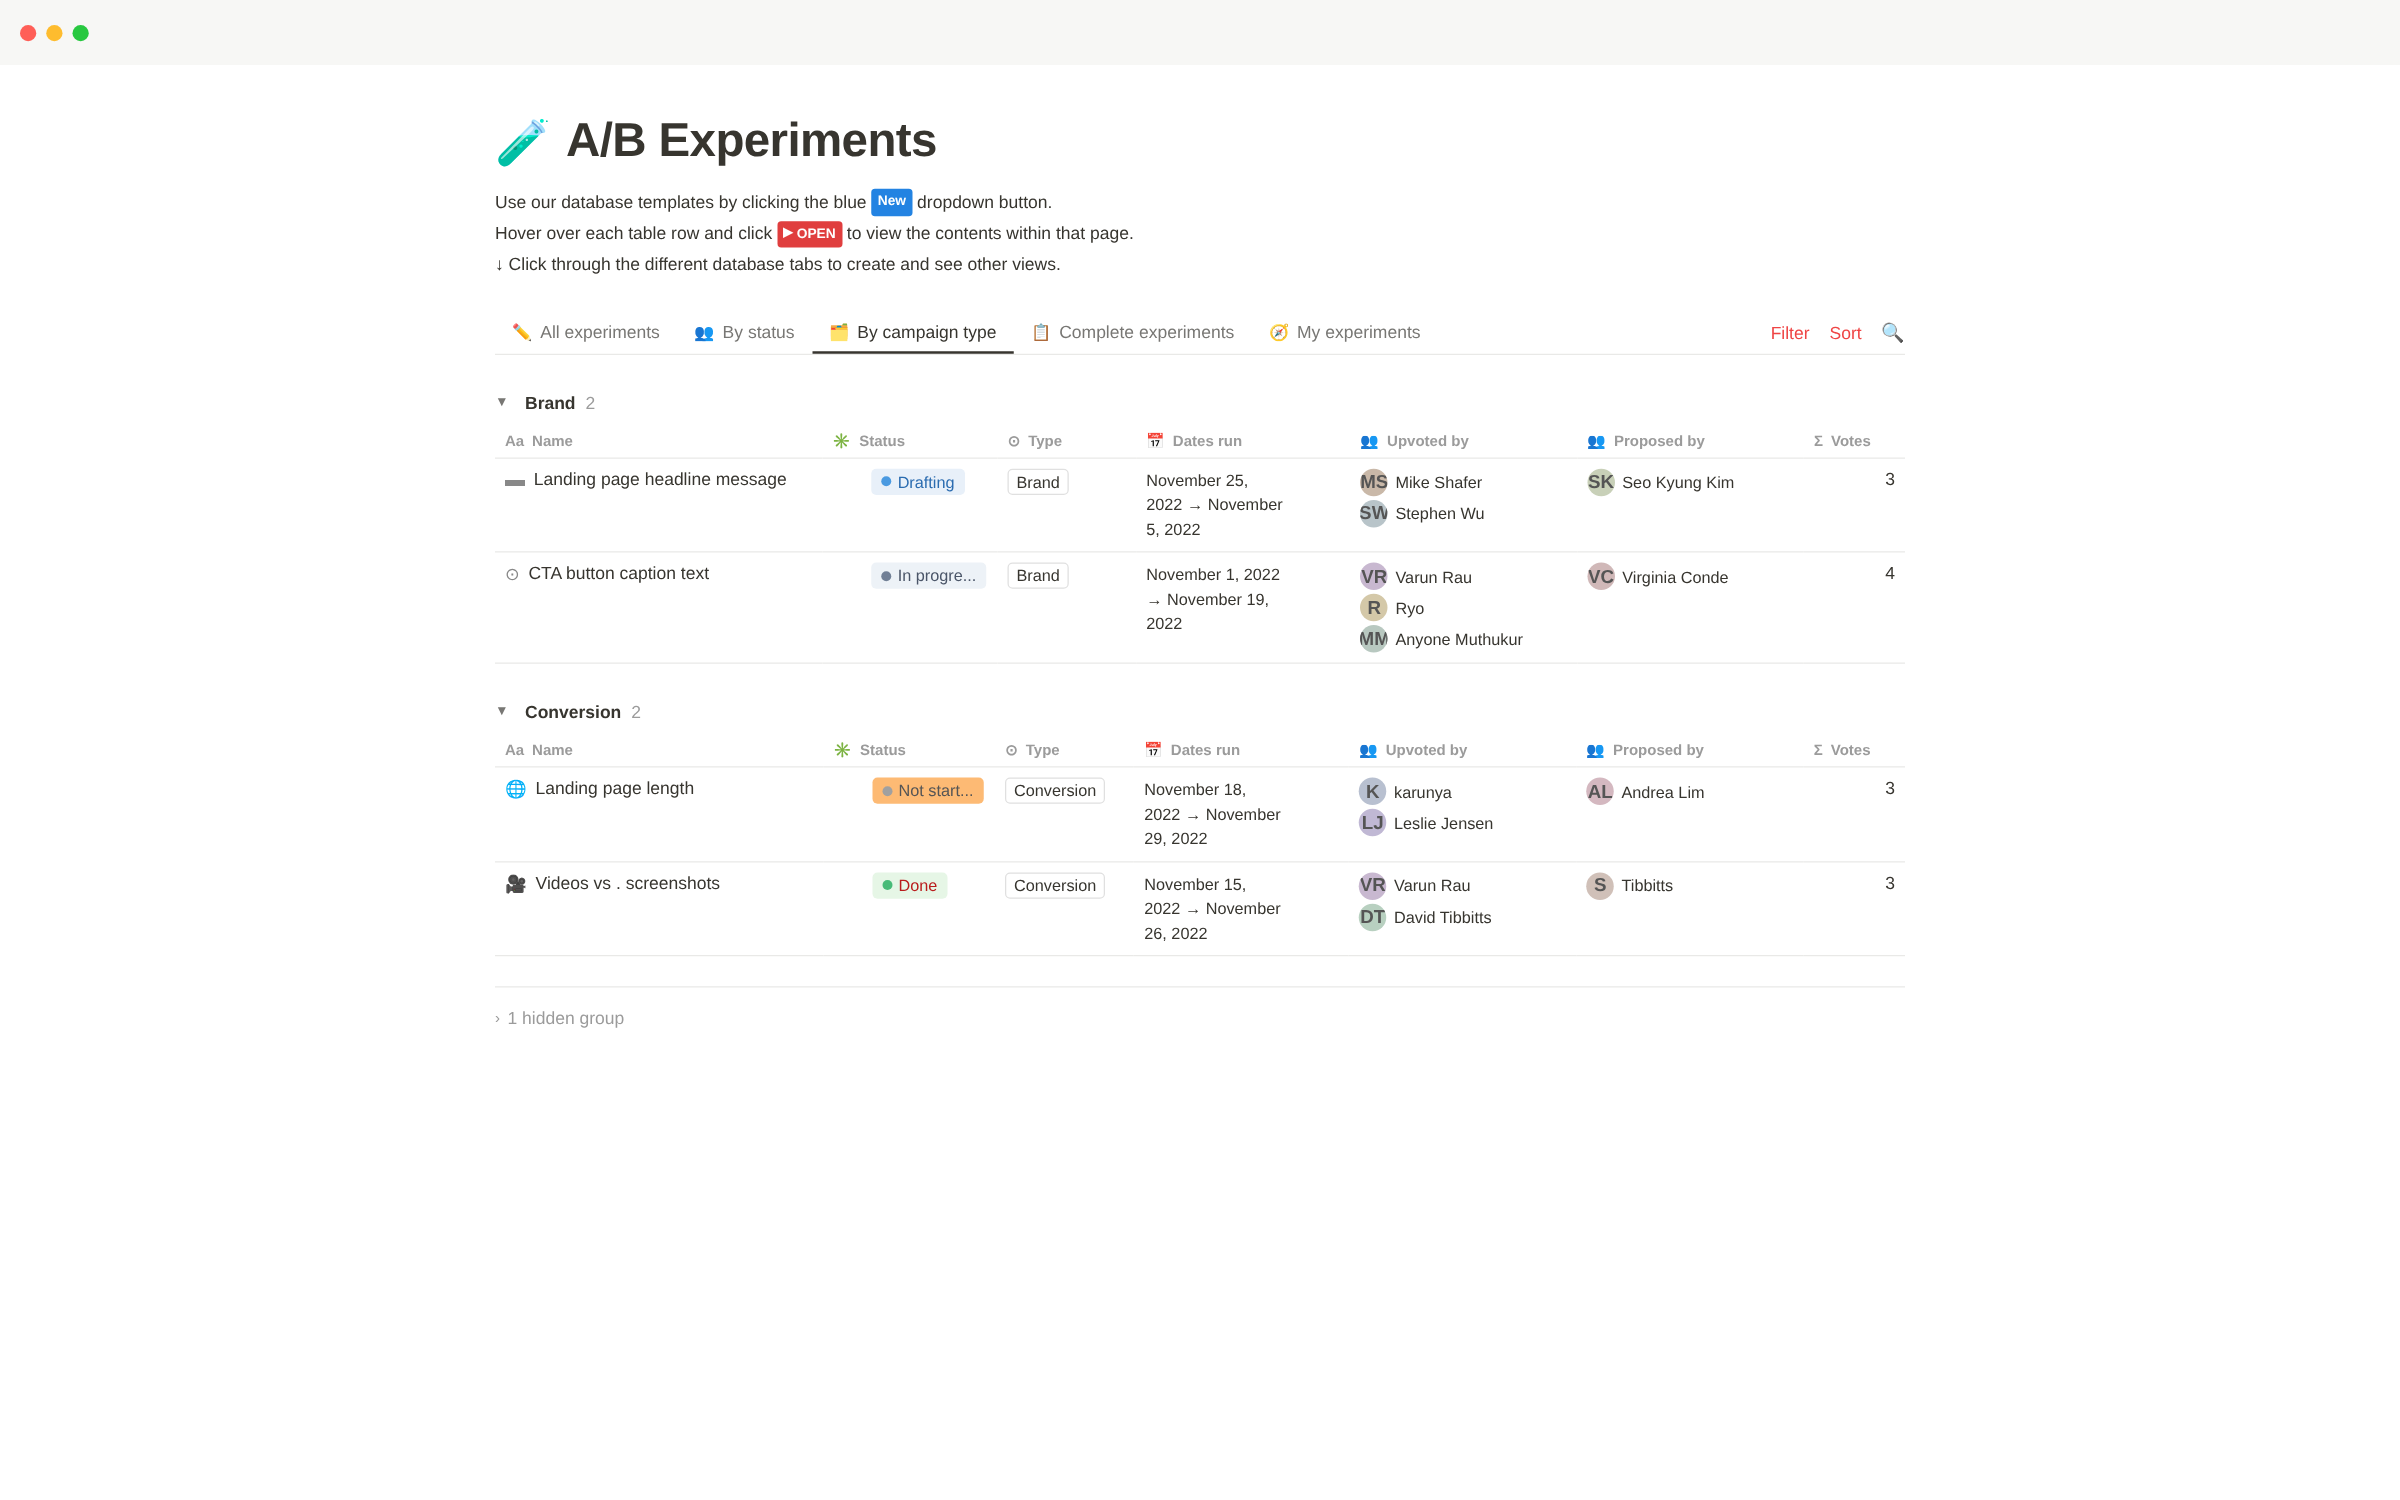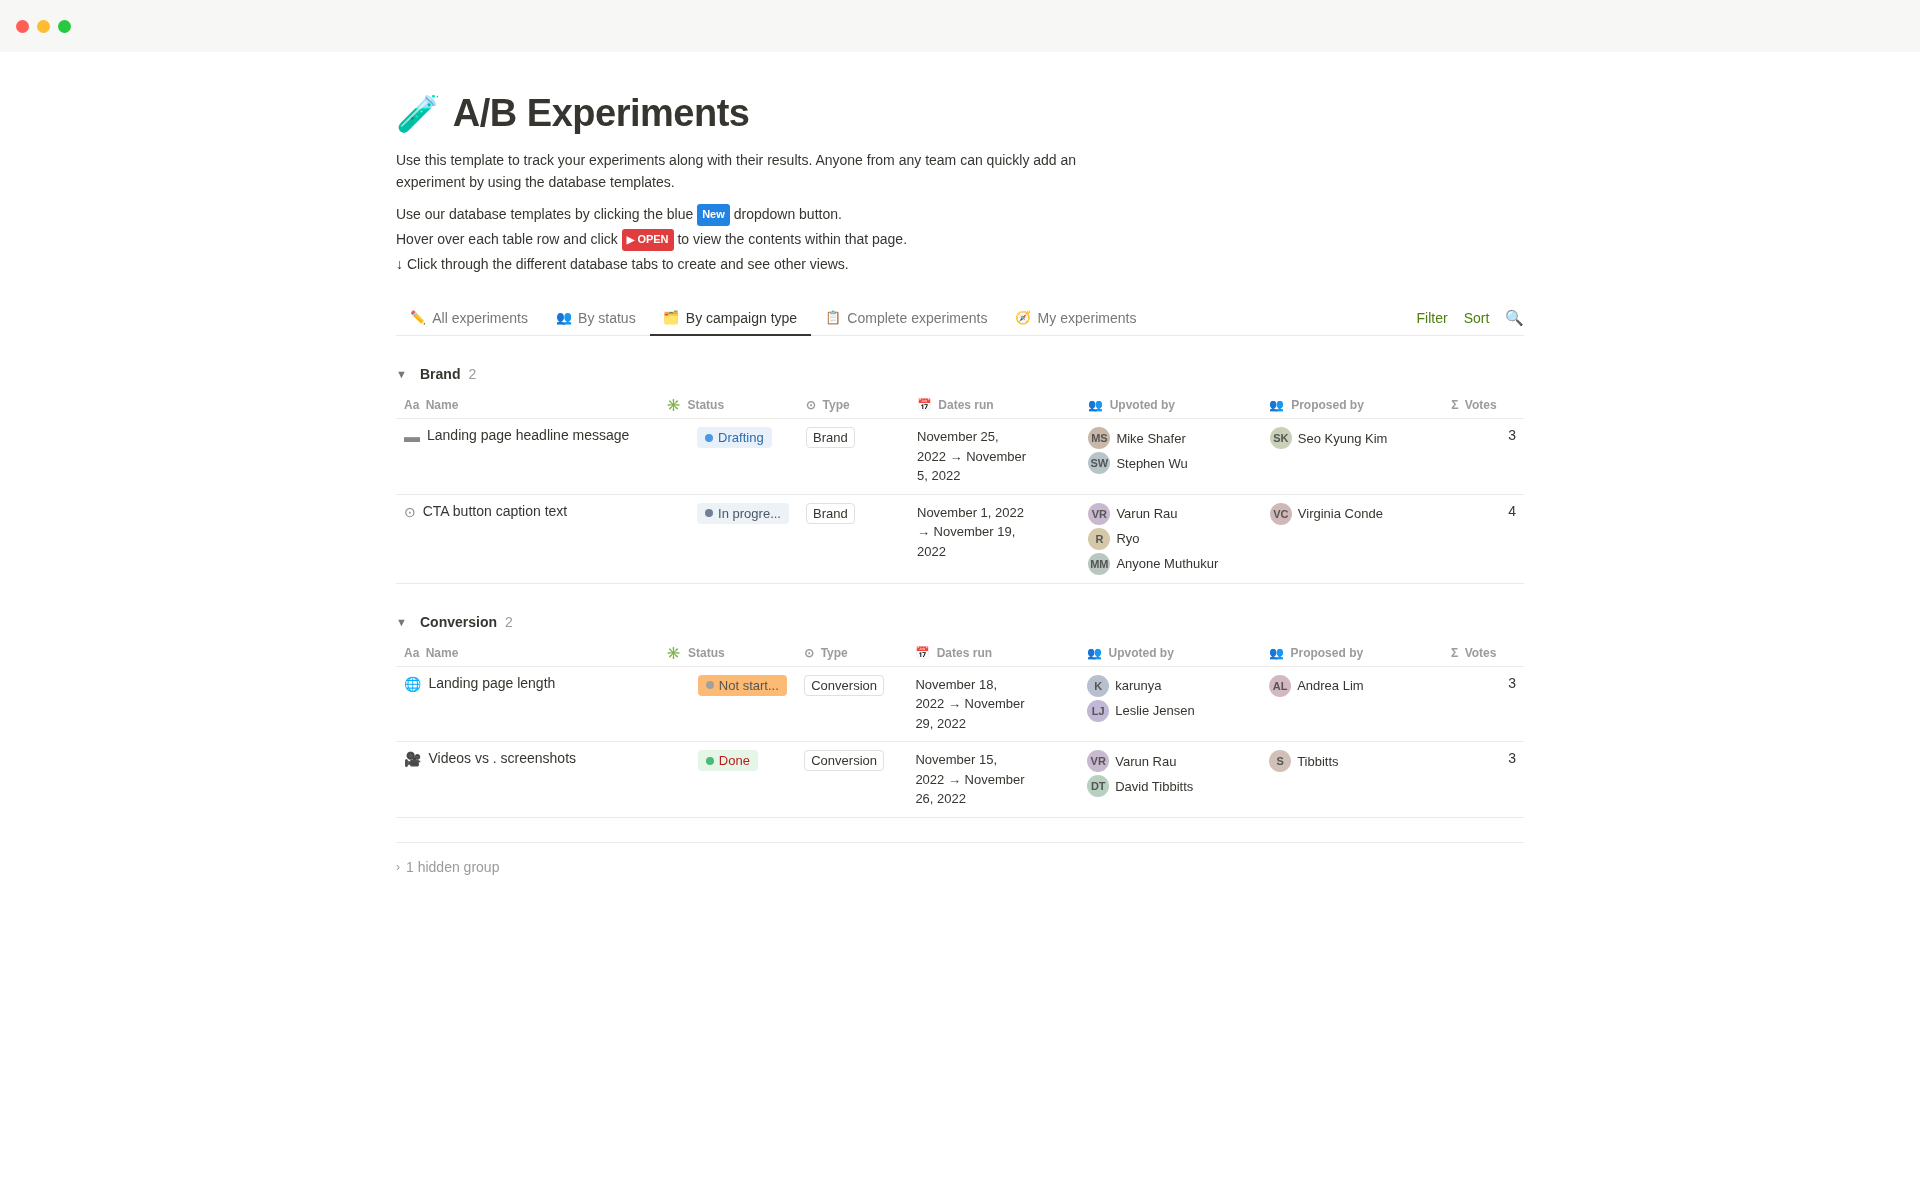--- a/index.html
+++ b/index.html
@@ -116,21 +116,21 @@
       color: #37352f;
       border-bottom: 2px solid #37352f;
       font-weight: 500;
     }
     .tab-icon { font-size: 13px; }
     .tabs-right {
       display: flex;
       align-items: center;
       gap: 16px;
       padding: 8px 0;
-      color: #4d7c0f;
+      color: #ef4444;
       font-size: 14px;
       justify-content: center;
     }
     .tabs-right span { cursor: pointer; }
 
     
     .group-section {
       margin-top: 24px;
       margin-bottom: 24px;
     }
@@ -257,21 +257,21 @@
     .person-row {
       display: flex;
       align-items: center;
       gap: 6px;
       font-size: 13px;
     }
     .avatar {
       width: 22px; height: 22px; border-radius: 50%;
       background: #d0d0d0;
       display: flex; align-items: center; justify-content: center;
-      font-size: 11px;
+      font-size: 15px;
       font-weight: 600;
       color: #555;
       flex-shrink: 0;
       overflow: hidden;
     }
     
     .av-mike { background: #c9b8a8; }
     .av-stephen { background: #b8c4c9; }
     .av-varun { background: #c8b8d0; }
     .av-ryo { background: #d4c8a8; }
@@ -325,24 +325,20 @@
   <div class="traffic-light tl-green"></div>
 </div>
 
 <div class="main">
 
   <div class="page-title-row">
     <span class="page-icon">🧪</span>
     <h1 class="page-title">A/B Experiments</h1>
   </div>
 
-  <p class="page-description">
-    <span>Use this template to track your experiments along with their results. Anyone from any team can quickly add an</span><br>
-    <span>experiment by using the database templates.</span>
-  </p>
 
   <div class="instructions">
     <div>
       <span>Use our database templates by clicking the blue</span>
       <span class="badge-new">New</span>
       <span>dropdown button.</span>
     </div>
     <div>
       <span>Hover over each table row and click</span>
       <span class="badge-open">

